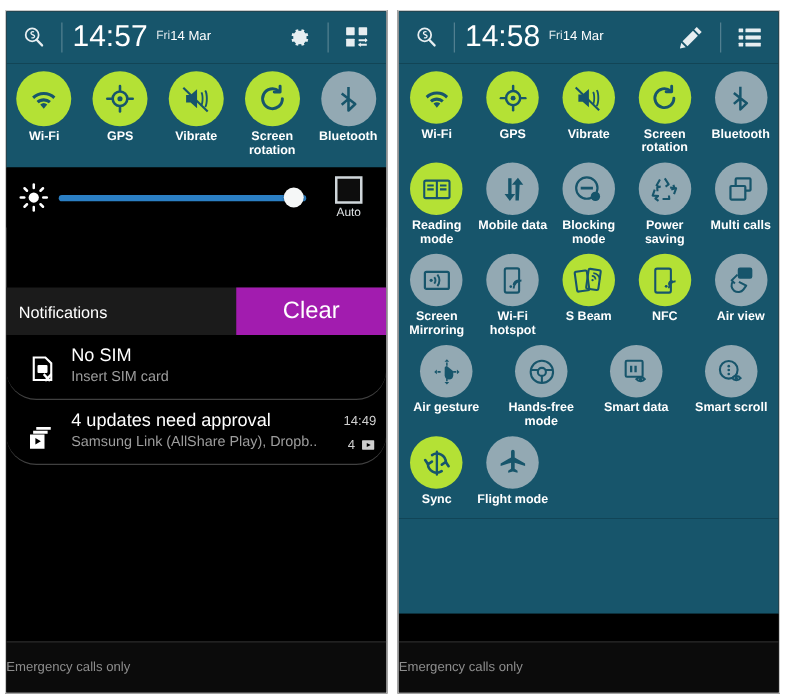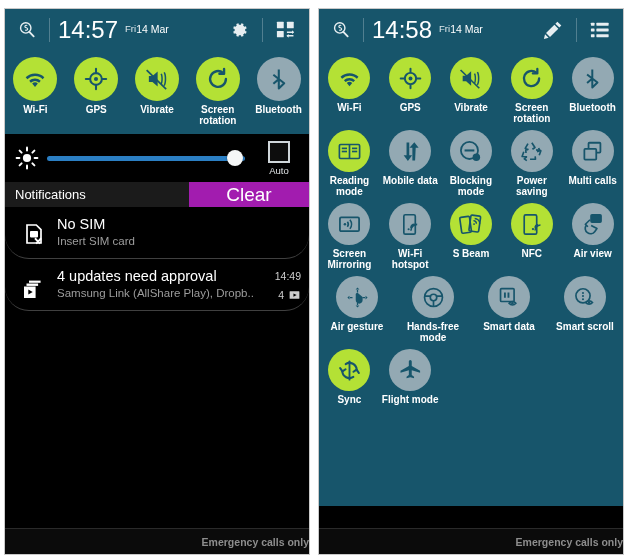--- a/index.html
+++ b/index.html
@@ -124,24 +124,25 @@
   .auto-box { display:flex; flex-direction: column; align-items:center; width: 44px; }
   .auto-chk {
     width: 22px; height: 22px;
     border: 2px solid #cfd6da;
     background: #0d0d0d;
   }
   .auto-label { color:#dfe3e5; font-size: 9.5px; margin-top: 2px; }
 
   
   .notif-head {
-    height: 25px;
+    height: 38px;
     background: #1b1b1b;
     display:flex; align-items:center;
     flex: 0 0 auto;
+    margin-top: 48px;
   }
   .notif-title {
     color:#ffffff; font-size: 13px; padding-left: 10px; flex: 1 1 auto;
   }
   .notif-clear {
     background: #a21caf;
     color:#ffffff; font-size: 19px;
     height: 100%;
     width: 120px;
     display:flex; align-items:center; justify-content:center;
@@ -161,26 +162,25 @@
   .notif-meta { display:flex; flex-direction:column; align-items:flex-end; padding-top:3px; }
   .notif-time { color:#cfcfcf; font-size: 10.5px; }
   .notif-count { color:#cfcfcf; font-size: 10.5px; display:flex; align-items:center; gap:4px; margin-top:6px;}
 
   .filler { flex: 1 1 auto; background: #000; }
   .filler-teal { flex: 1 1 auto; background: #17556b; }
   .blackpad { background:#000; height: 22px; flex:0 0 auto;}
 
   
   .footer {
-    height: 26px;
+    height: 41px;
     background: #0b0b0b;
     border-top: 1px solid #2a2a2a;
-    display:flex; align-items:center; justify-content:flex-end;
+    display:flex; align-items:center; justify-content:flex-start;
     flex: 0 0 auto;
-    font-weight: bold;
   }
   .footer-text { color:#8d8d8d; font-size: 10.5px; }
   svg { display:block; }
 </style>
 </head>
 <body>
 
 <div class="stage">
 
   <div class="phone">

